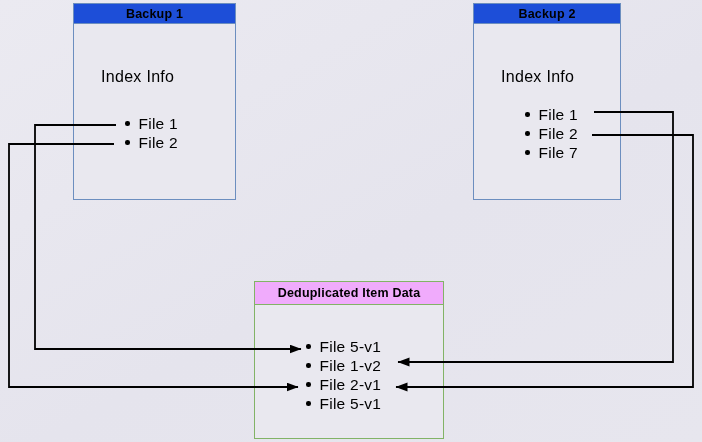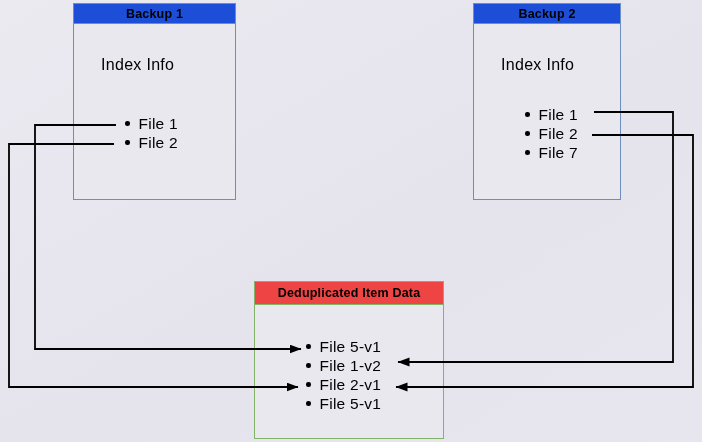--- a/index.html
+++ b/index.html
@@ -29,26 +29,26 @@
     justify-content: center;
     font-weight: bold;
     font-size: 12.5px;
     color: #000;
     letter-spacing: 0.2px;
   }
   #backup1 { left: 73px; top: 3px; width: 163px; height: 197px; border: 1.5px solid #6c8ebf; }
   #backup2 { left: 473px; top: 3px; width: 148px; height: 197px; border: 1.5px solid #6c8ebf; }
   #dedup   { left: 254px; top: 281px; width: 190px; height: 158px; border: 1.5px solid #82b366; }
   #backup1 .box-header, #backup2 .box-header { height: 20px; background: #1d4ed8; border-bottom: 1.5px solid #6c8ebf; }
-  #dedup .box-header { height: 23px; background: #ef4444; border-bottom: 1.5px solid #82b366; }
+  #dedup .box-header { height: 23px; background: #f0abfc; border-bottom: 1.5px solid #82b366; }
 
   .index-label {
     position: absolute;
     left: 27px;
-    top: 52px;
+    top: 64px;
     font-size: 16px;
     color: #000;
     letter-spacing: 0.3px;
     white-space: nowrap;
   }
   .list {
     position: absolute;
     left: 51px;
   }
   #backup1 .list { top: 110px; }

